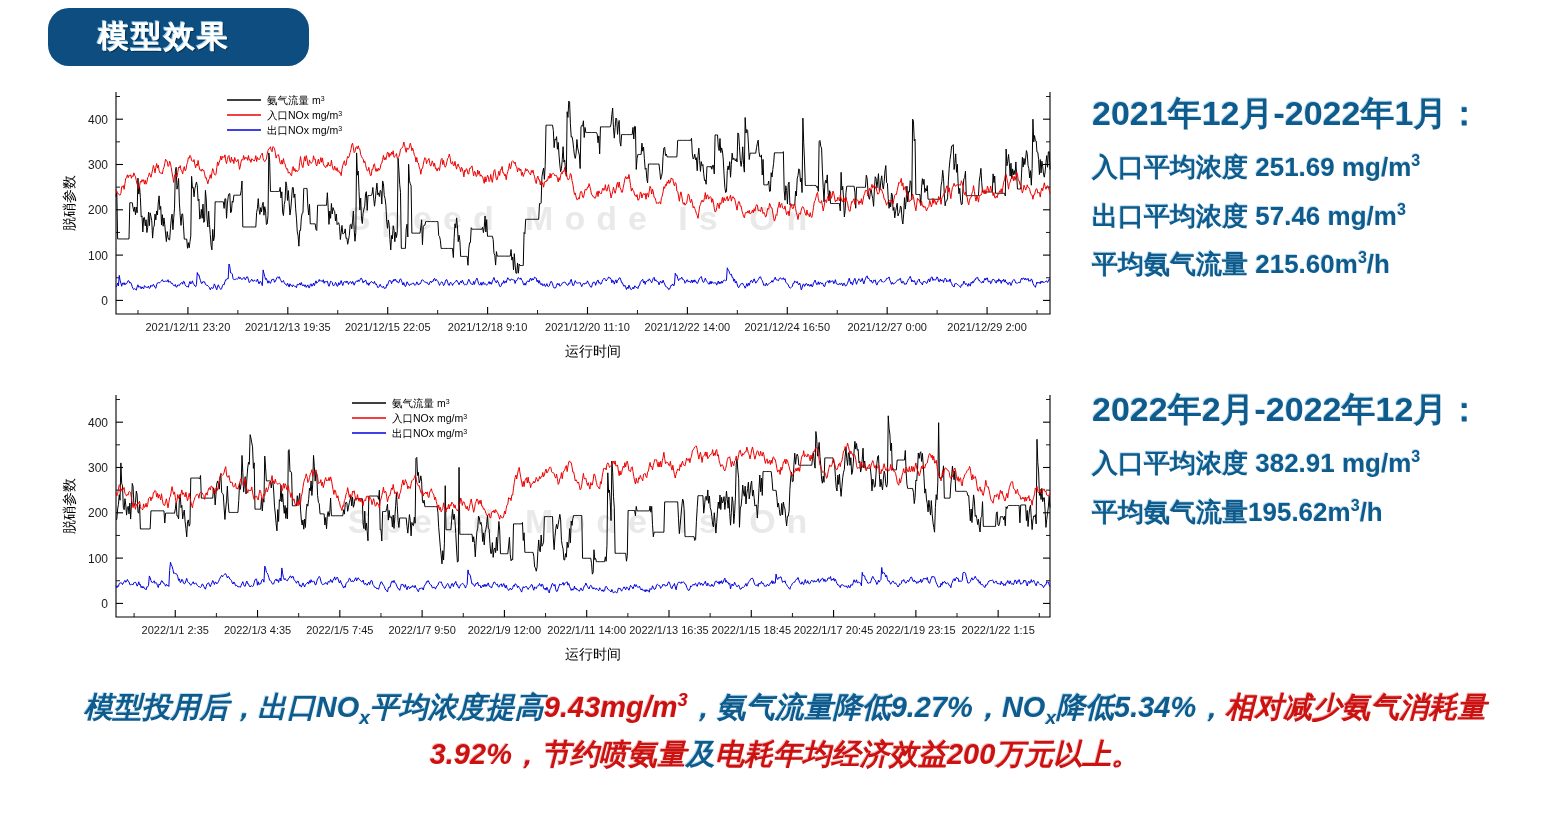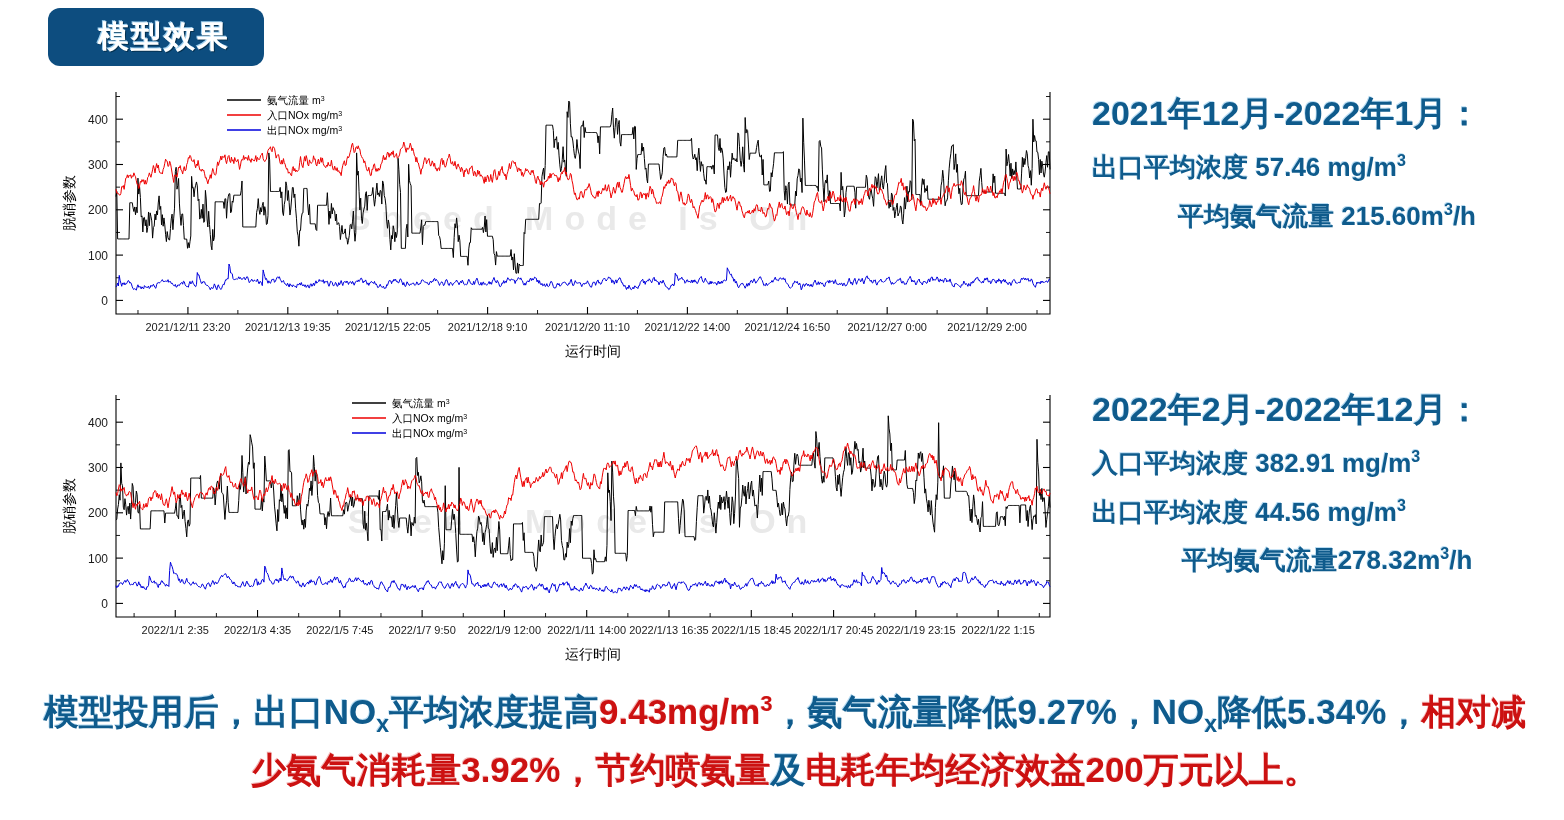--- a/index.html
+++ b/index.html
@@ -13,24 +13,24 @@
     position: relative;
     font-family: "Liberation Sans", sans-serif;
     overflow: hidden;
   }
 
   
   #header-pill {
     position: absolute;
     left: 48px;
     top: 8px;
-    width: 216px;
+    width: 261px;
     height: 58px;
     background: #0d4d7f;
-    border-radius: 12px;
+    border-radius: 21px;
   }
   #header-title {
     position: absolute;
     left: 0;
     top: 0;
     width: 232px;
     height: 58px;
     display: flex;
     align-items: center;
     justify-content: center;
@@ -105,35 +105,36 @@
     text-shadow: -0.7px -0.7px 0 #b9dcf2;
   }
   .stat-line {
     font-size: 26px;
     line-height: 1.0;
     margin-bottom: 21px;
     color: #0f5b8c;
     white-space: nowrap;
     text-shadow: -0.7px -0.7px 0 #b9dcf2;
   }
-  .stat-line:last-child { margin-bottom: 0; text-align: center; }
+  .stat-line:last-child { margin-bottom: 0; }
   sup { font-size: 0.62em; }
 
   
   #conclusion {
     position: absolute;
     left: 40px;
     top: 685px;
     width: 1490px;
     text-align: center;
-    font-size: 35px;
+    font-size: 29px;
     font-weight: bold;
     line-height: 1.55;
     color: #0f5b8c;
     letter-spacing: 0px;
+    font-style: italic;
   }
   #conclusion .blue { color: #0f5b8c; text-shadow: -0.7px -0.7px 0 #b9dcf2; }
   #conclusion .red  { color: #cc1111; text-shadow: -0.7px -0.7px 0 #f3b9b9; }
   .sub { font-size: 0.66em; vertical-align: sub; }
 </style>
 </head>
 <body>
 
 <div id="header-pill">
   <div id="header-title">模型效果</div>
@@ -283,35 +284,35 @@
       <line x1="300" y1="33" x2="334" y2="33" stroke="#ee0000" stroke-width="1.3"></line>
       <text x="340" y="36.8" class="legend-text-cn"><tspan>入口NOx  mg/m</tspan><tspan baseline-shift="super" font-size="7px">3</tspan></text>
       <line x1="300" y1="48" x2="334" y2="48" stroke="#0000dd" stroke-width="1.3"></line>
       <text x="340" y="51.8" class="legend-text-cn"><tspan>出口NOx  mg/m</tspan><tspan baseline-shift="super" font-size="7px">3</tspan></text>
     </svg>
 </div>
 
 <div class="stat-block" id="stat-block-1">
   <div class="stat-heading">2021年12月-2022年1月：</div>
   <div class="stat-line">
+    <span>入口平均浓度 </span><span>251.69</span><span> mg/m</span><sup>3</sup>
+  </div>
+  <div class="stat-line">
     <span>出口平均浓度 </span><span>57.46</span><span> mg/m</span><sup>3</sup>
   </div>
   <div class="stat-line">
     <span>平均氨气流量 </span><span>215.60</span><span>m</span><sup>3</sup><span>/h</span>
   </div>
 </div>
 
 <div class="stat-block" id="stat-block-2">
   <div class="stat-heading">2022年2月-2022年12月：</div>
   <div class="stat-line">
     <span>入口平均浓度 </span><span>382.91</span><span> mg/m</span><sup>3</sup>
   </div>
   <div class="stat-line">
-    <span>出口平均浓度 </span><span>44.56</span><span> mg/m</span><sup>3</sup>
-  </div>
-  <div class="stat-line">
-    <span>平均氨气流量</span><span>278.32</span><span>m</span><sup>3</sup><span>/h</span>
+    <span>平均氨气流量</span><span>195.62</span><span>m</span><sup>3</sup><span>/h</span>
   </div>
 </div>
 
 <div id="conclusion">
   <span class="blue">模型投用后，出口NO</span><span class="blue sub">x</span><span class="blue">平均浓度提高</span><span class="red">9.43mg/m</span><sup class="red">3</sup><span class="blue">，氨气流量降低9.27%，NO</span><span class="blue sub">x</span><span class="blue">降低</span><span class="blue">5.34%，</span><span class="red">相对减少氨气消耗量3.92%，节约喷氨量</span><span class="blue">及</span><span class="red">电耗年均经济效益200万元以上。</span>
 </div>
 
 </body></html>

